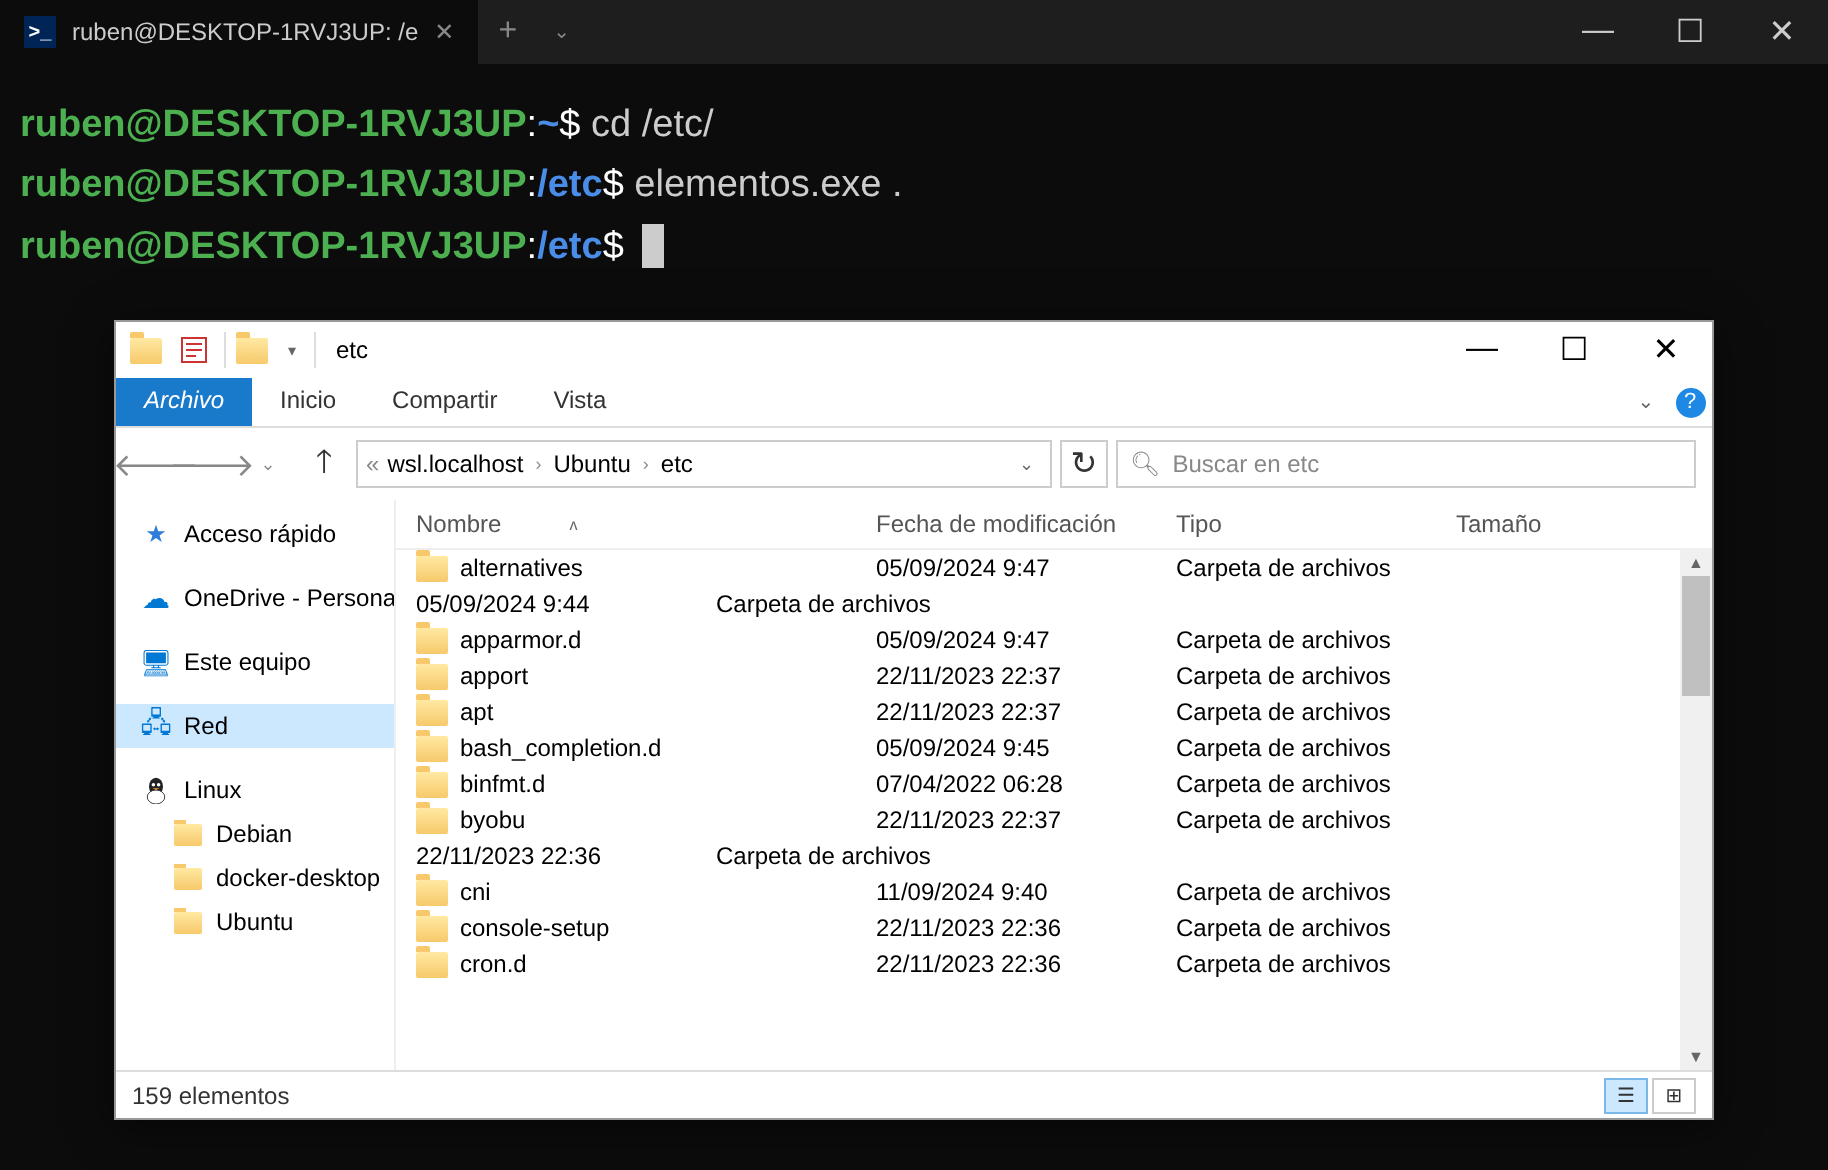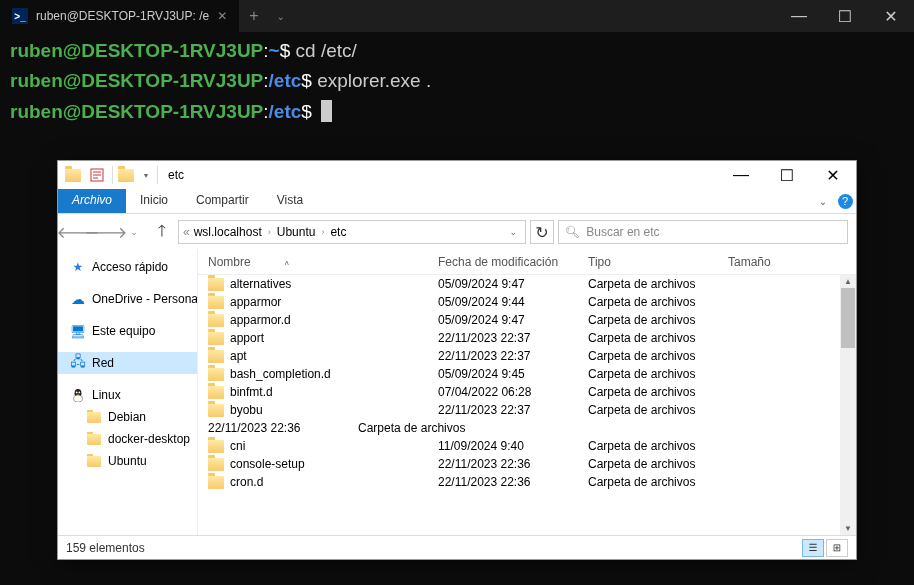--- a/index.html
+++ b/index.html
@@ -9,21 +9,21 @@
 .terminal-window { width: 914px; height: 585px; background: #0c0c0c; }
 .titlebar { height: 32px; background: #1e1e1e; display: flex; align-items: center; }
 .tab { display: flex; align-items: center; gap: 8px; padding: 0 12px; height: 32px; background: #0c0c0c; min-width: 200px; font-size: 12px; color: #ccc; }
 .tab-icon { width: 16px; height: 16px; background: #012456; display: flex; align-items: center; justify-content: center; color: #fff; font-size: 10px; font-weight: bold; }
 .tab-close { margin-left: auto; color: #888; cursor: pointer; }
 .new-tab { color: #888; padding: 0 10px; font-size: 16px; }
 .dropdown-btn { color: #888; padding: 0 8px; font-size: 10px; }
 .win-controls { margin-left: auto; display: flex; }
 .win-btn { width: 46px; height: 32px; display: flex; align-items: center; justify-content: center; color: #ccc; }
 
-.terminal-body { padding: 4px 10px; font-family: "Cascadia Mono", Consolas, monospace; font-size: 19px; line-height: 1.6; }
+.terminal-body { padding: 16px 10px; font-family: "Cascadia Mono", Consolas, monospace; font-size: 19px; line-height: 1.6; }
 .prompt-user { color: #4caf50; font-weight: bold; }
 .prompt-colon { color: #fff; }
 .prompt-path { color: #4a8de8; font-weight: bold; }
 .prompt-dollar { color: #fff; }
 .prompt-cmd { color: #ccc; }
 .cursor { display: inline-block; width: 11px; height: 22px; background: #ccc; vertical-align: text-bottom; margin-left: 4px; }
 
 
 .explorer { position: absolute; left: 57px; top: 160px; width: 800px; height: 400px; background: #fff; border: 1px solid #999; box-shadow: 0 4px 20px rgba(0,0,0,0.5); display: flex; flex-direction: column; }
 .exp-titlebar { height: 28px; display: flex; align-items: center; background: #fff; padding-left: 4px; }
@@ -105,21 +105,21 @@
     <div class="new-tab">+</div>
     <div class="dropdown-btn">⌄</div>
     <div class="win-controls">
       <div class="win-btn">—</div>
       <div class="win-btn">☐</div>
       <div class="win-btn">✕</div>
     </div>
   </div>
   <div class="terminal-body" id="term-lines">
       <div><span class="prompt-user">ruben@DESKTOP-1RVJ3UP</span><span class="prompt-colon">:</span><span class="prompt-path">~</span><span class="prompt-dollar">$</span> <span class="prompt-cmd">cd /etc/</span></div>
-      <div><span class="prompt-user">ruben@DESKTOP-1RVJ3UP</span><span class="prompt-colon">:</span><span class="prompt-path">/etc</span><span class="prompt-dollar">$</span> <span class="prompt-cmd">explorer.exe .</span></div>
+      <div><span class="prompt-user">ruben@DESKTOP-1RVJ3UP</span><span class="prompt-colon">:</span><span class="prompt-path">/etc</span><span class="prompt-dollar">$</span> <span class="prompt-cmd">elementos.exe .</span></div>
       <div><span class="prompt-user">ruben@DESKTOP-1RVJ3UP</span><span class="prompt-colon">:</span><span class="prompt-path">/etc</span><span class="prompt-dollar">$</span> <span class="prompt-cmd"></span><span class="cursor"></span></div>
     </div>
 </div>
 
 <div class="explorer">
   <div class="exp-titlebar">
     <div class="qat-btn">
         <div class="folder-ico-sm"></div>
       </div>
     <div class="qat-btn">
@@ -245,24 +245,20 @@
           <div class="file-row">
             <div class="col-name">
               <div class="folder-ico"></div>
               <span>alternatives</span>
             </div>
             <div class="col-date">05/09/2024 9:47</div>
             <div class="col-type">Carpeta de archivos</div>
             <div class="col-size"></div>
           </div>
           <div class="file-row">
-            <div class="col-name">
-              <div class="folder-ico"></div>
-              <span>apparmor</span>
-            </div>
             <div class="col-date">05/09/2024 9:44</div>
             <div class="col-type">Carpeta de archivos</div>
             <div class="col-size"></div>
           </div>
           <div class="file-row">
             <div class="col-name">
               <div class="folder-ico"></div>
               <span>apparmor.d</span>
             </div>
             <div class="col-date">05/09/2024 9:47</div>

